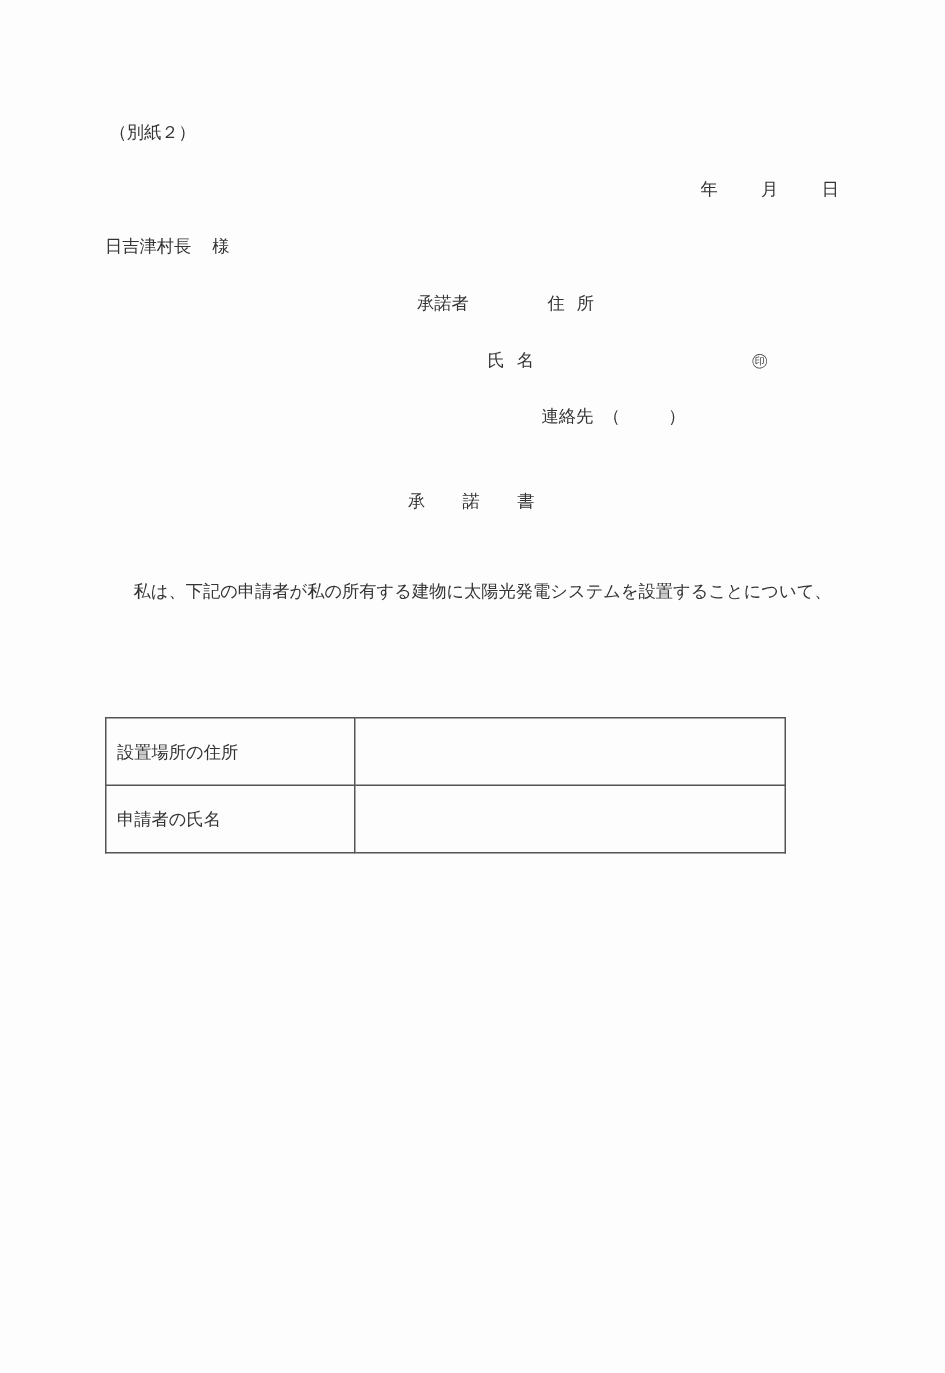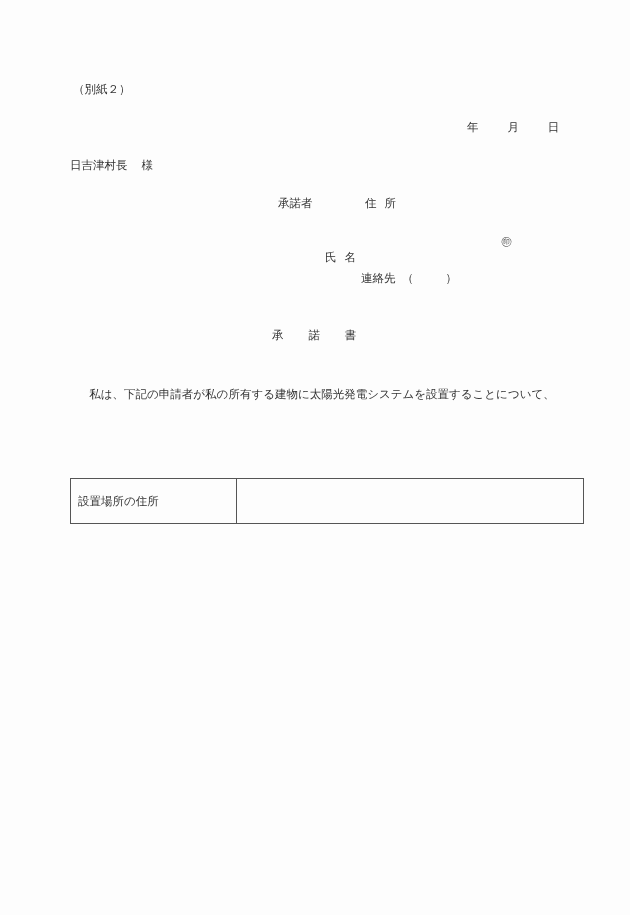--- a/index.html
+++ b/index.html
@@ -22,48 +22,48 @@
     #date-line { left: 467px; top: 122px; }
     #date-line span { display: inline-block; }
     #date-line .yr { margin-right: 26px; }
     #date-line .mo { margin-right: 26px; }
 
     #addressee { left: 70px; top: 160px; }
     #addressee .honorific { margin-left: 14px; }
 
     #consenter-label { left: 278px; top: 198px; }
     #address-label { left: 325px; top: 198px; letter-spacing: 8px; margin-left: 40px; }
-    #name-label { left: 325px; top: 252px; letter-spacing: 8px; text-align: center; }
+    #name-label { left: 325px; top: 236px; letter-spacing: 8px; text-align: center; }
     #seal { left: 501px; top: 236px; font-size: 11px; }
     #contact-label { left: 325px; top: 273px; margin-left: 36px; }
     #contact-paren { left: 402px; top: 273px; }
     #contact-paren .gap { display: inline-block; width: 32px; }
 
     #doc-title { left: 272px; top: 330px; letter-spacing: 0; }
     #doc-title span { display: inline-block; margin-right: 22px; }
     #doc-title span:last-child { margin-right: 0; }
 
     #body-text {
       position: absolute;
       left: 75px;
       top: 385px;
       width: 480px;
       line-height: 19px;
       font-size: 11.5px;
       white-space: normal;
       word-break: break-all;
     }
-    #body-text .line { display: block; white-space: nowrap; text-align: center; }
+    #body-text .line { display: block; white-space: nowrap; }
     #body-text .indent { padding-left: 14px; }
 
     #info-table {
       position: absolute;
       left: 70px;
       top: 478px;
-      width: 514px;
+      width: 454px;
       border-collapse: collapse;
       border: 1.3px solid #555;
     }
     #info-table td {
       border: 1.3px solid #555;
       height: 44px;
       padding: 0 0 0 7px;
       vertical-align: middle;
       font-size: 11.5px;
     }
@@ -102,14 +102,18 @@
 <div id="body-text">
   <span class="line indent">私は、下記の申請者が私の所有する建物に太陽光発電システムを設置することについて、</span>
 </div>
 
 <table id="info-table">
   <tbody>
       <tr>
     <td class="label-cell">設置場所の住所</td>
     <td></td>
   </tr>
+  <tr>
+    <td class="label-cell">申請者の氏名</td>
+    <td></td>
+  </tr>
 </tbody>
   </table>
 
 </body></html>

